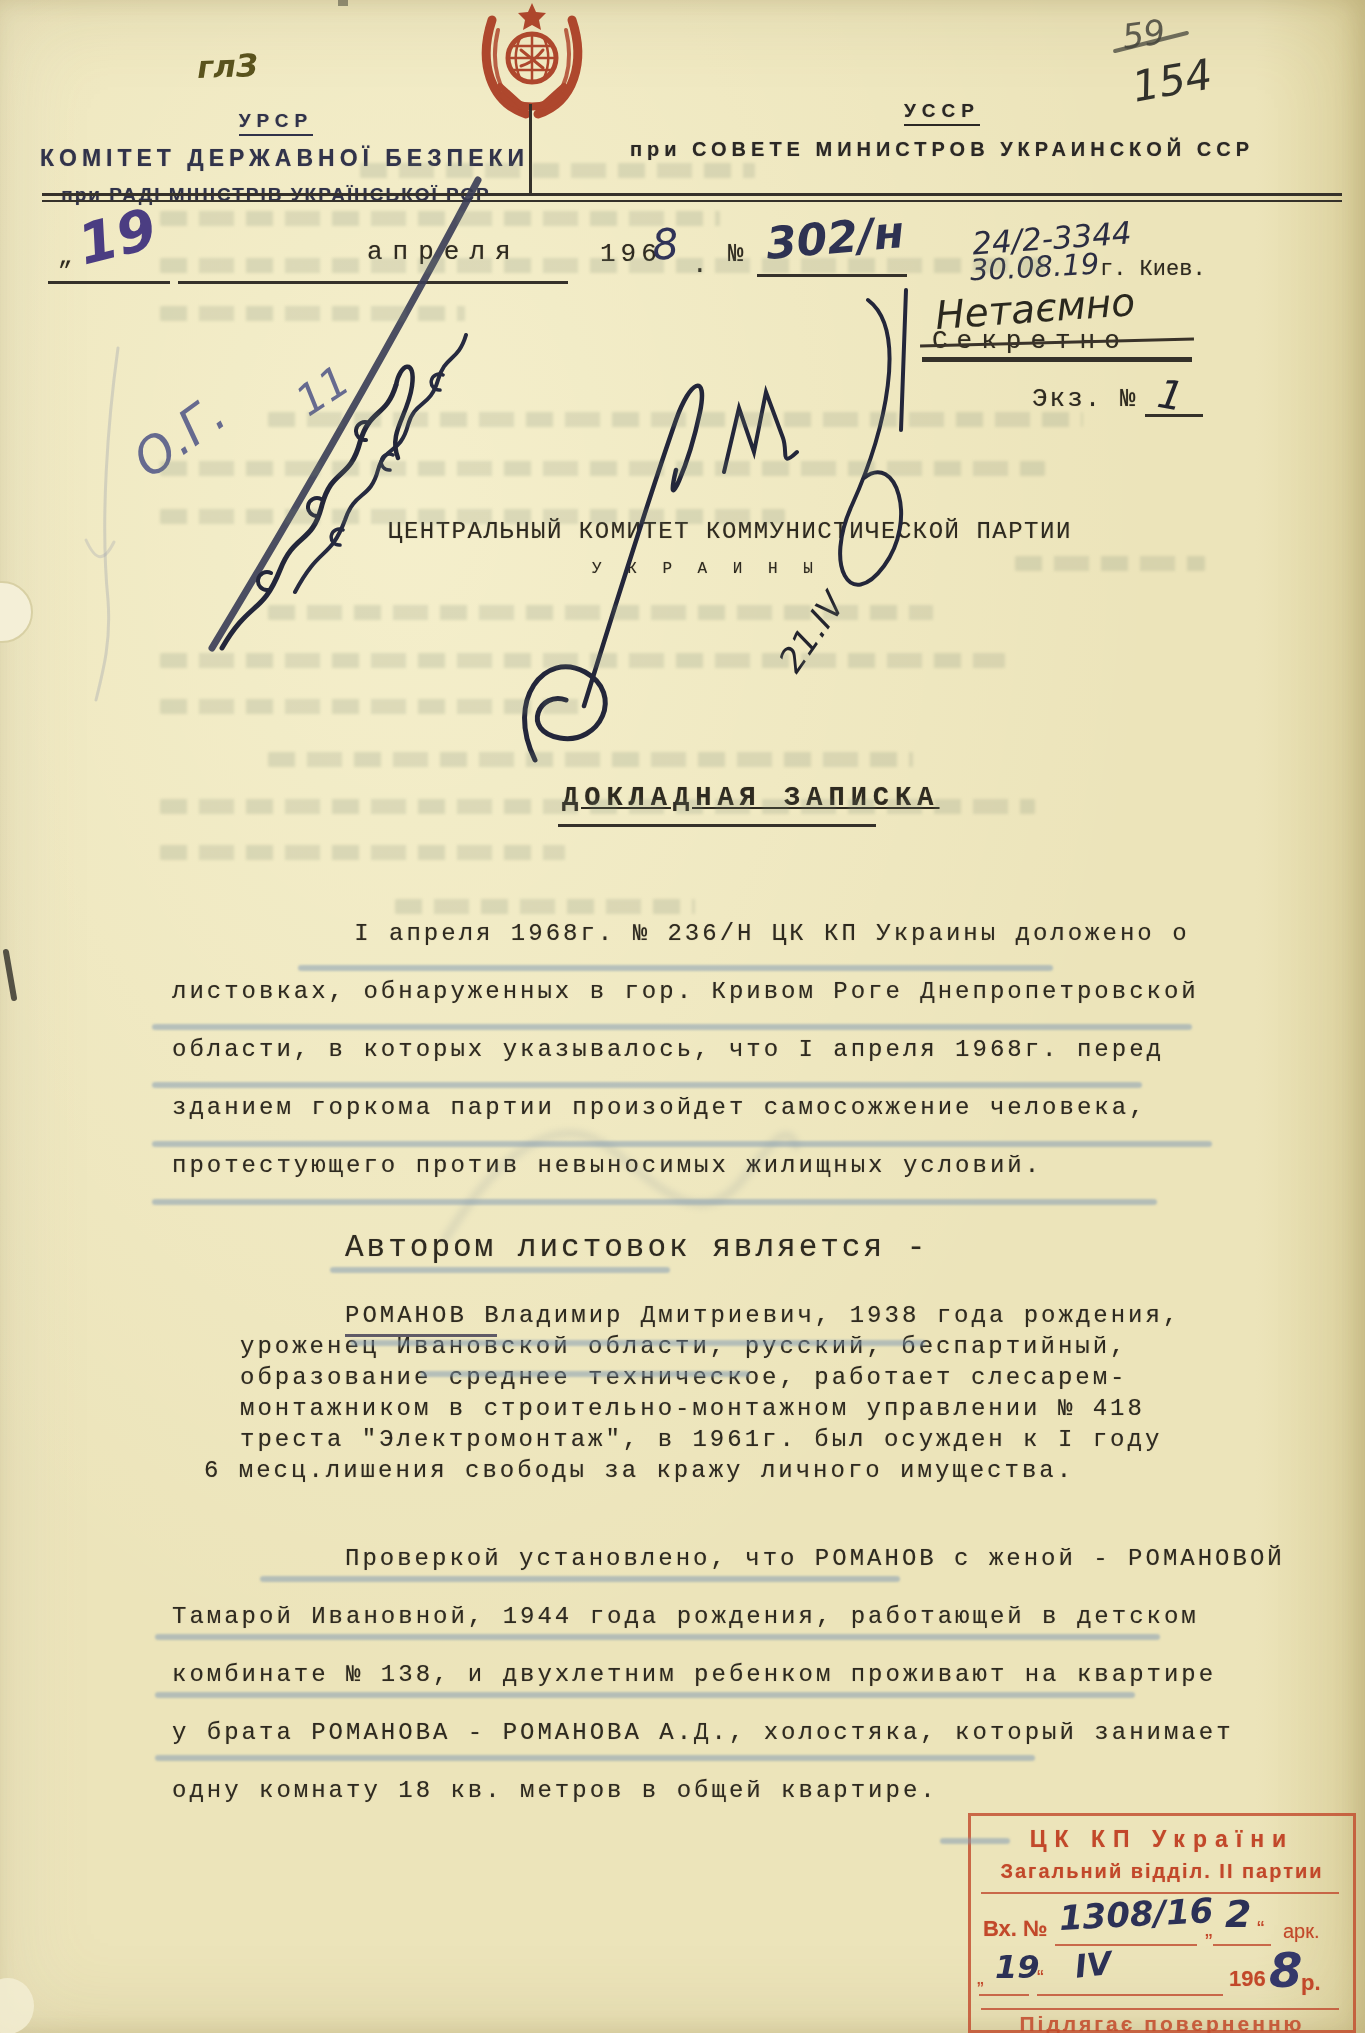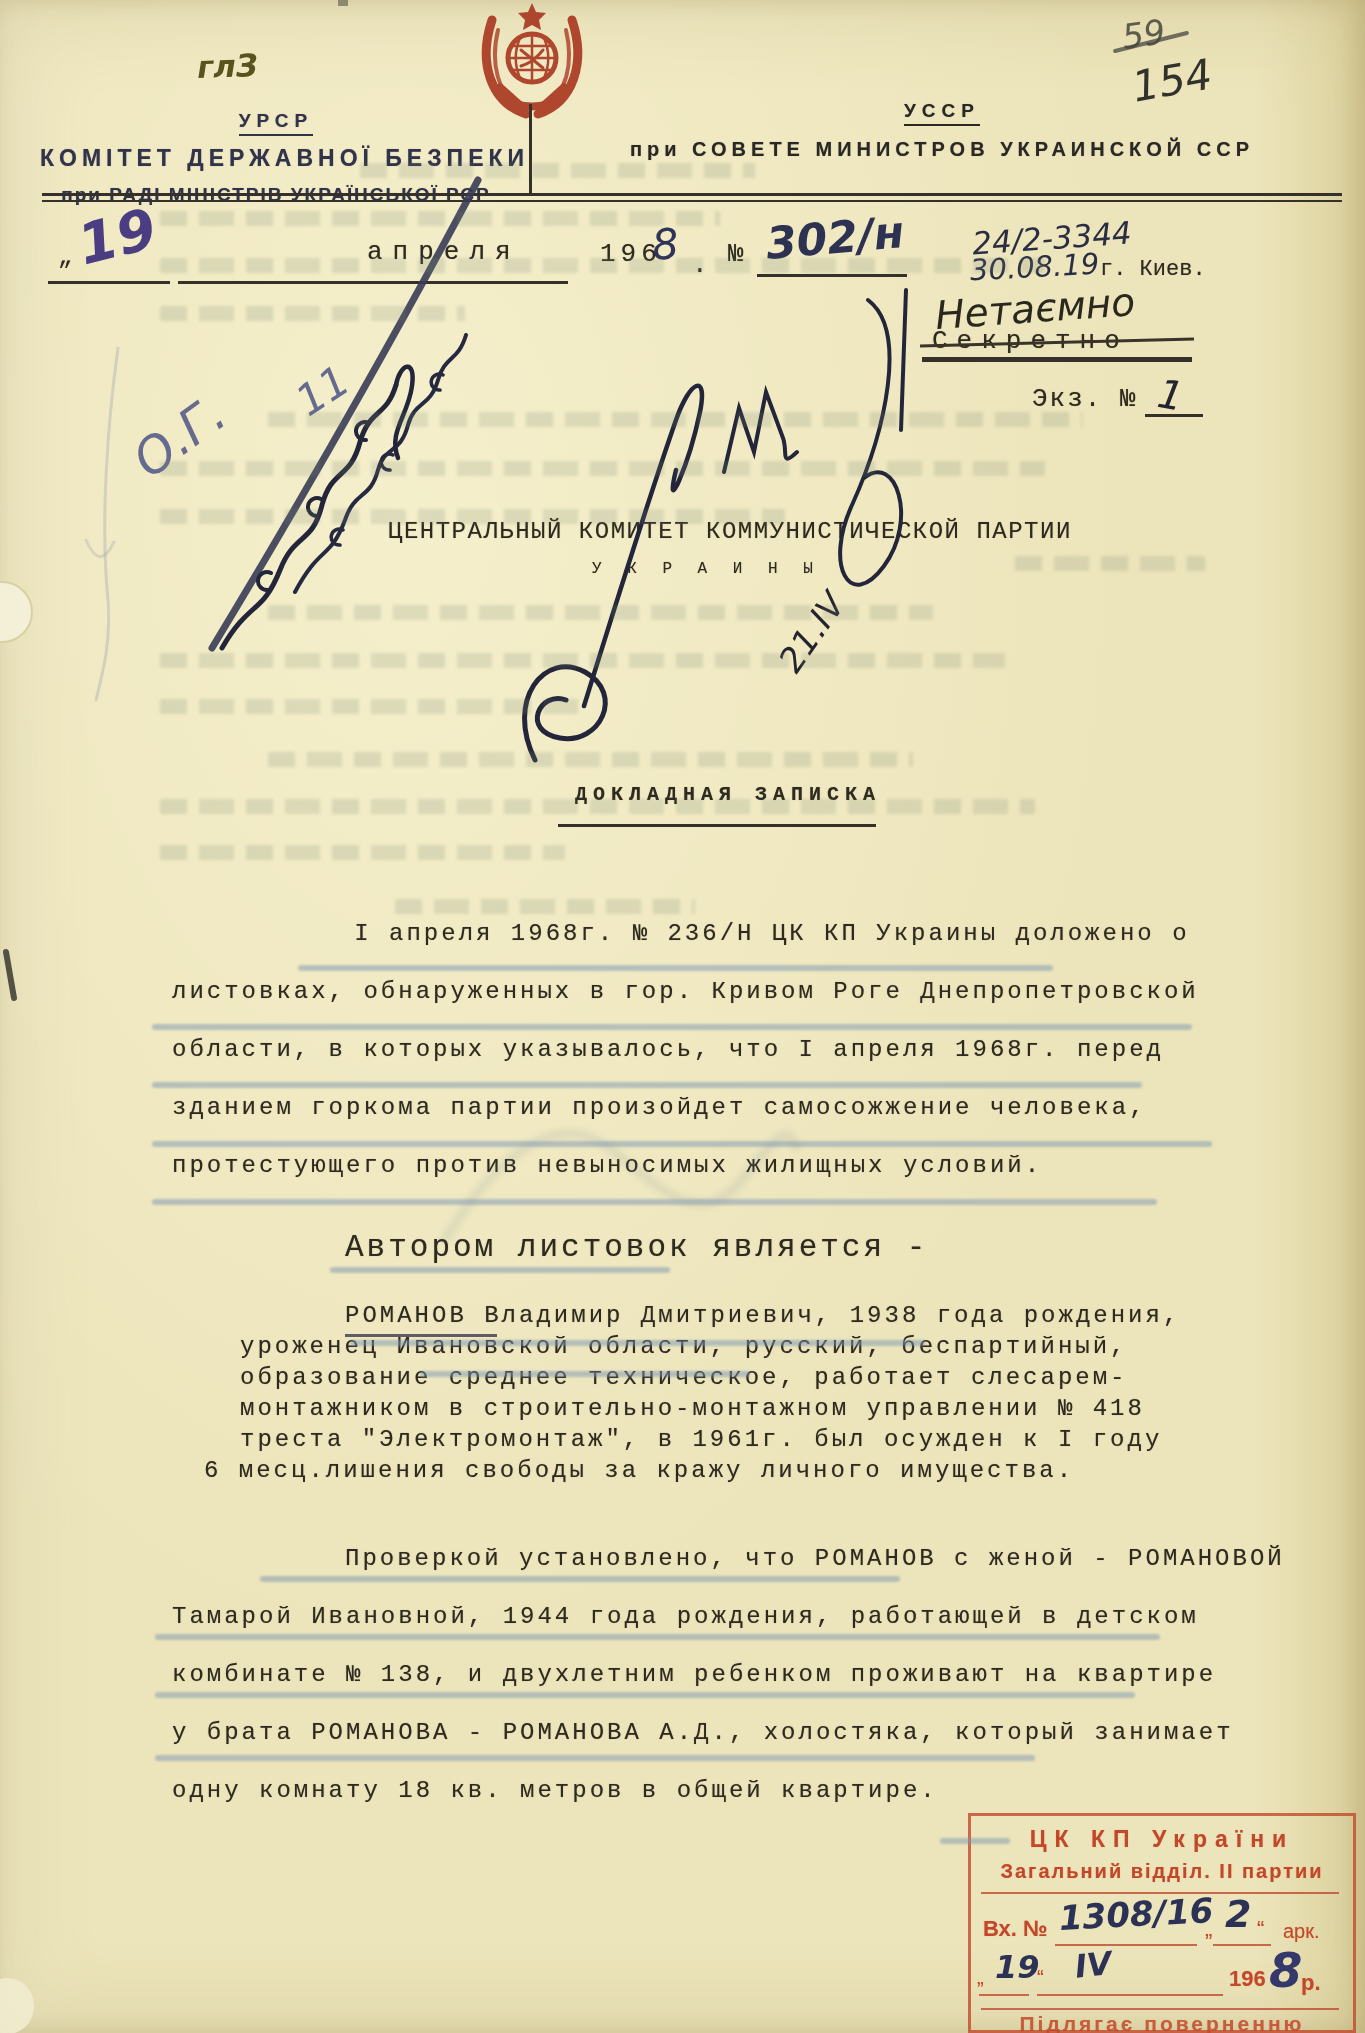--- a/index.html
+++ b/index.html
@@ -104,21 +104,21 @@
   <div class="rule" style="left:1145px;top:414px;width:58px;height:3px;"></div>
 
   <div class="abs hand" style="left:130px;top:408px;font-size:50px;color:#4e5486;transform:rotate(-36deg);opacity:.85;">О.Г.</div>
   <div class="abs hand" style="left:296px;top:366px;font-size:42px;color:#4e5486;transform:rotate(-33deg);opacity:.85;">11</div>
 
   <div class="abs mono" style="left:388px;top:518px;font-size:24px;letter-spacing:1.5px;">ЦЕНТРАЛЬНЫЙ КОМИТЕТ КОММУНИСТИЧЕСКОЙ ПАРТИИ</div>
   <div class="abs mono" style="left:592px;top:560px;font-size:16px;letter-spacing:8px;">У К Р А И Н Ы</div>
 
   <div class="abs hand" style="left:768px;top:612px;font-size:34px;color:#23242e;transform:rotate(-55deg);">21.IV</div>
 
-  <div class="abs mono" style="left:575px;top:783px;font-size:20px;letter-spacing:6px;font-weight:bold;">ДОКЛАДНАЯ ЗАПИСКА</div>
+  <div class="abs mono" style="left:562px;top:783px;font-size:27px;letter-spacing:6px;font-weight:bold;text-decoration:underline;">ДОКЛАДНАЯ ЗАПИСКА</div>
   <div class="rule" style="left:558px;top:824px;width:318px;height:3px;"></div>
 
   <div class="body-par mono p1" style="left:172px;top:905px;"><div class="bline">I апреля 1968г. № 236/Н ЦК КП Украины доложено о</div><div class="bline">листовках, обнаруженных в гор. Кривом Роге Днепропетровской</div><div class="bline">области, в которых указывалось, что I апреля 1968г. перед</div><div class="bline">зданием горкома партии произойдет самосожжение человека,</div><div class="bline">протестующего против невыносимых жилищных условий.</div></div>
   <div class="abs mono" style="left:345px;top:1230px;font-size:31px;letter-spacing:3px;">Автором листовок является -</div>
   <div class="body-par mono p3" style="left:240px;top:1300px;"><div class="bline">РОМАНОВ Владимир Дмитриевич, 1938 года рождения,</div><div class="bline">уроженец Ивановской области, русский, беспартийный,</div><div class="bline">образование среднее техническое, работает слесарем-</div><div class="bline">монтажником в строительно-монтажном управлении № 418</div><div class="bline">треста "Электромонтаж", в 1961г. был осужден к I году</div><div class="bline">6 месц.лишения свободы за кражу личного имущества.</div></div>
   <div class="body-par mono p4" style="left:172px;top:1530px;"><div class="bline">Проверкой установлено, что РОМАНОВ с женой - РОМАНОВОЙ</div><div class="bline">Тамарой Ивановной, 1944 года рождения, работающей в детском</div><div class="bline">комбинате № 138, и двухлетним ребенком проживают на квартире</div><div class="bline">у брата РОМАНОВА - РОМАНОВА А.Д., холостяка, который занимает</div><div class="bline">одну комнату 18 кв. метров в общей квартире.</div></div>
 
   <div class="abs" style="left:345px;top:1334px;width:152px;height:3px;background:#3b3750;opacity:.8;"></div>
 
   <div class="stamp">

